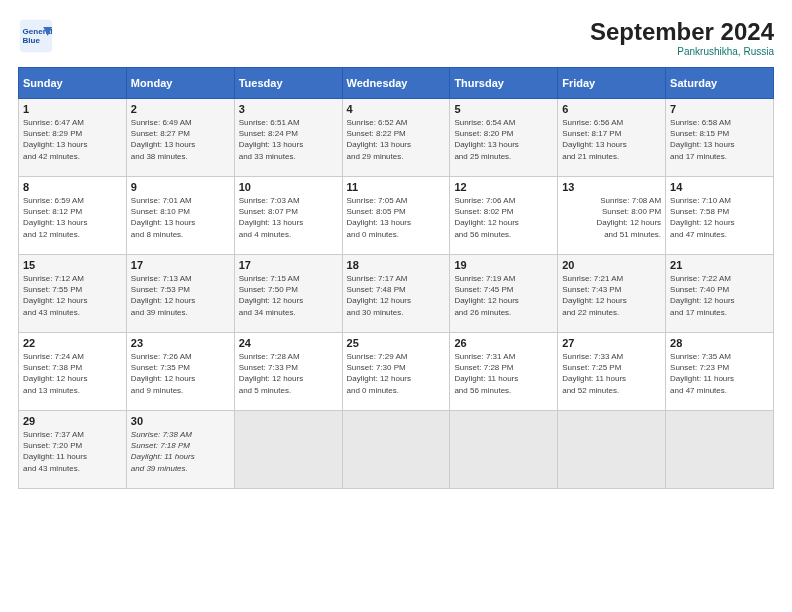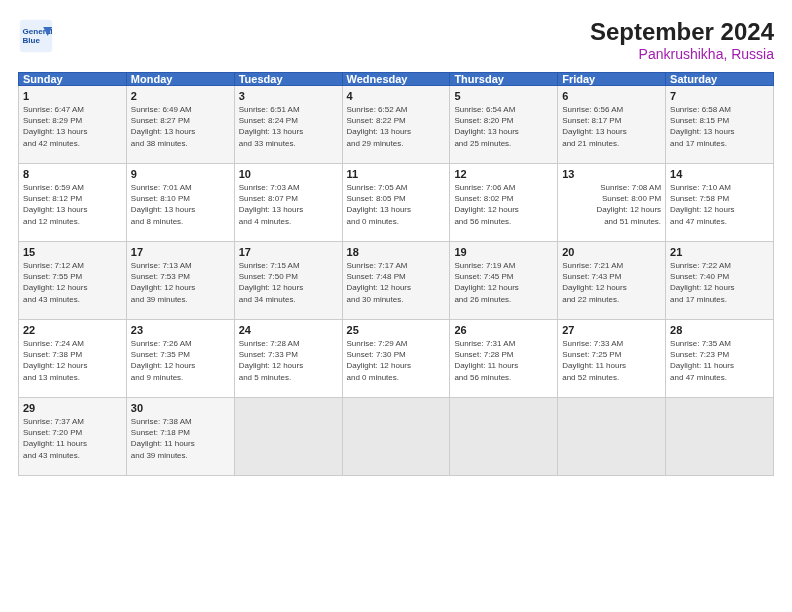--- a/index.html
+++ b/index.html
@@ -33,34 +33,34 @@
     }
     .title-block {
       text-align: right;
     }
     .month-title {
       font-size: 24px;
       font-weight: bold;
       color: #222;
     }
     .location {
-      font-size: 14px;
-      color: #a21caf;
+      font-size: 10px;
+      color: #0f766e;
     }
     table {
       width: 100%;
       border-collapse: collapse;
       table-layout: fixed;
     }
     thead tr th {
       background-color: #3a6fc4;
       color: #fff;
       font-size: 11px;
       font-weight: bold;
-      padding: 0 4px;
+      padding: 9px 4px;
       text-align: left;
       border: 1px solid #2a5ab0;
     }
     tbody tr td {
       vertical-align: top;
       font-size: 8.5px;
       color: #333;
       padding: 4px 4px;
       border: 1px solid #ccc;
       height: 78px;
@@ -324,21 +324,21 @@
         <tr>
           <td>
             <span class="day-num">29</span>
             <div class="day-info" style="white-space: pre-line;">Sunrise: 7:37 AM
 Sunset: 7:20 PM
 Daylight: 11 hours
 and 43 minutes.</div>
           </td>
           <td>
             <span class="day-num">30</span>
-            <div class="day-info" style="white-space: pre-line;">Sunrise: 7:38 AM
+            <div class="day-info" style="white-space: pre-line; font-style: italic;">Sunrise: 7:38 AM
 Sunset: 7:18 PM
 Daylight: 11 hours
 and 39 minutes.</div>
           </td>
           <td class="empty"></td>
           <td class="empty"></td>
           <td class="empty"></td>
           <td class="empty"></td>
           <td class="empty"></td>
         </tr>

